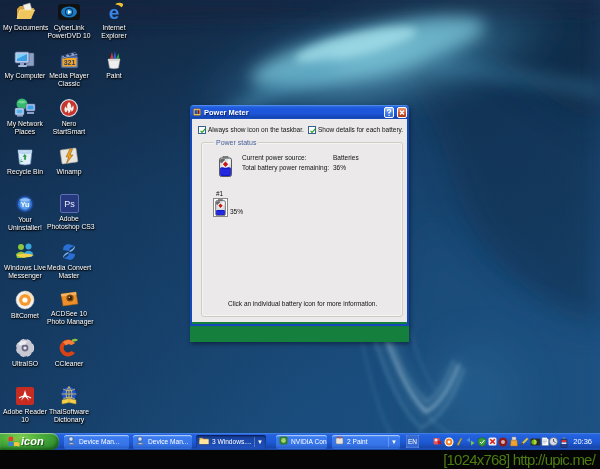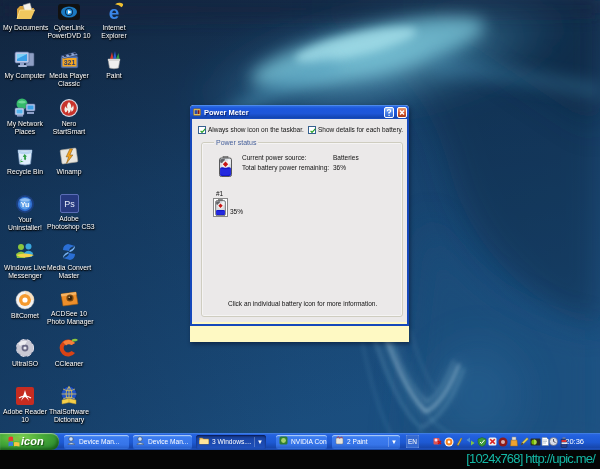--- a/index.html
+++ b/index.html
@@ -5,21 +5,21 @@
 html,body{margin:0;padding:0;}
 body{width:600px;height:469px;overflow:hidden;font-family:"Liberation Sans",sans-serif;background:#000;}
 #stage{position:absolute;left:0;top:0;width:600px;height:469px;overflow:hidden;}
 #desktop{position:absolute;left:0;top:0;width:600px;height:450px;background:#0e3562;overflow:hidden;}
 .abs{position:absolute;}
 
 .dicon{position:absolute;width:44px;text-align:center;}
 .dicon .ic{display:block;margin:0 auto;}
 .dicon .lb{display:block;margin-top:2px;font-size:6.8px;line-height:7.5px;color:#fff;white-space:nowrap;text-shadow:0 1px 1px #000,1px 1px 2px #000;}
 
-#dlg{position:absolute;left:190px;top:105px;width:219px;height:237px;border-radius:4px 4px 0 0;background:#fef9c3;box-shadow:1px 2px 4px rgba(0,0,20,.45);}
+#dlg{position:absolute;left:190px;top:105px;width:219px;height:237px;border-radius:4px 4px 0 0;background:#15803d;box-shadow:1px 2px 4px rgba(0,0,20,.45);}
 #dlgtitle{position:absolute;left:0;top:0;width:219px;height:14px;border-radius:4px 4px 0 0;
  background:linear-gradient(180deg,#5d9bf2 0%,#2a68e2 10%,#1c57dd 26%,#1e56d8 60%,#1345b2 90%,#1c50c4 100%);}
 #dlgtitle .ttxt{position:absolute;left:14px;top:3px;color:#fff;font-size:7.5px;font-weight:bold;text-shadow:1px 1px 1px rgba(0,0,40,.6);}
 #dlgbody{position:absolute;left:2px;top:14px;width:215px;height:203px;background:#ebe9e9;border-left:0;}
 #dlgframe{position:absolute;left:0;top:13px;width:219px;height:208px;box-sizing:border-box;border:2px solid #1548bb;border-top:0;}
 .tbtn{position:absolute;top:2px;width:10px;height:11px;border-radius:2px;box-sizing:border-box;border:1px solid #fff;font-size:8px;line-height:9px;text-align:center;color:#fff;font-weight:bold;}
 .chk{position:absolute;width:8px;height:8px;box-sizing:border-box;border:1px solid #36618f;background:#fff;}
 .chk svg{position:absolute;left:0px;top:0px;}
 .lbl7{position:absolute;font-size:6.5px;color:#111;white-space:nowrap;}
 #grpbox{position:absolute;left:11px;top:37px;width:202px;height:175px;box-sizing:border-box;border:1px solid #cfcdc0;border-radius:3px;box-shadow:inset 0 0 0 0.5px #fff;}
@@ -30,23 +30,23 @@
 #startbtn{position:absolute;left:0;top:0;width:59px;height:17px;border-radius:0 8px 8px 0;
  background:radial-gradient(ellipse at 35% 25%,#7ed04f 0%,#48ab38 40%,#339232 70%,#267c26 100%);
  box-shadow:inset 0 1px 1px rgba(255,255,255,.5), inset -2px -2px 3px rgba(0,40,0,.4);}
 #startbtn .stxt{position:absolute;left:21px;top:1.5px;color:#fff;font-size:11px;font-weight:bold;font-style:italic;text-shadow:1px 1px 1px rgba(0,0,0,.5);}
 .tbut{position:absolute;top:1.5px;height:14px;border-radius:2.5px;
  background:linear-gradient(180deg,#68a1f0 0%,#3c7cf0 18%,#3674e8 70%,#2a62cf 92%,#3a77e0 100%);
  box-shadow:inset 0 1px 0 rgba(255,255,255,.45);
  color:#fff;font-size:6.6px;line-height:14px;white-space:nowrap;overflow:hidden;}
 .tbut .ticn{display:inline-block;vertical-align:-1px;margin-left:3px;margin-right:3px;}
 .tbutdark{background:linear-gradient(180deg,#16398c 0%,#1a47ab 35%,#1f51bd 100%);box-shadow:inset 0 1px 2px rgba(0,0,30,.6);}
-#trayclock{position:absolute;right:16px;top:0;height:17px;color:#fff;font-size:7.5px;line-height:17px;}
+#trayclock{position:absolute;right:8px;top:0;height:17px;color:#fff;font-size:7.5px;line-height:17px;}
 #blackbar{position:absolute;left:0;top:450px;width:600px;height:19px;background:#050505;}
-#wm{position:absolute;right:5px;top:0.5px;color:#14b8a6;font-size:13px;letter-spacing:-0.8px;font-family:"Liberation Sans",sans-serif;}
+#wm{position:absolute;right:5px;top:0.5px;color:#4d7c0f;font-size:15px;letter-spacing:-0.8px;font-family:"Liberation Sans",sans-serif;}
 </style>
 </head>
 <body>
 <div id="stage">
 <div id="desktop">
   <svg class="abs" style="left:0;top:0" width="600" height="450" viewBox="0 0 600 450">
     <defs>
       <linearGradient id="base" x1="0" y1="0" x2="0.3" y2="1">
         <stop offset="0" stop-color="#142840"></stop>
         <stop offset="0.45" stop-color="#17426c"></stop>

